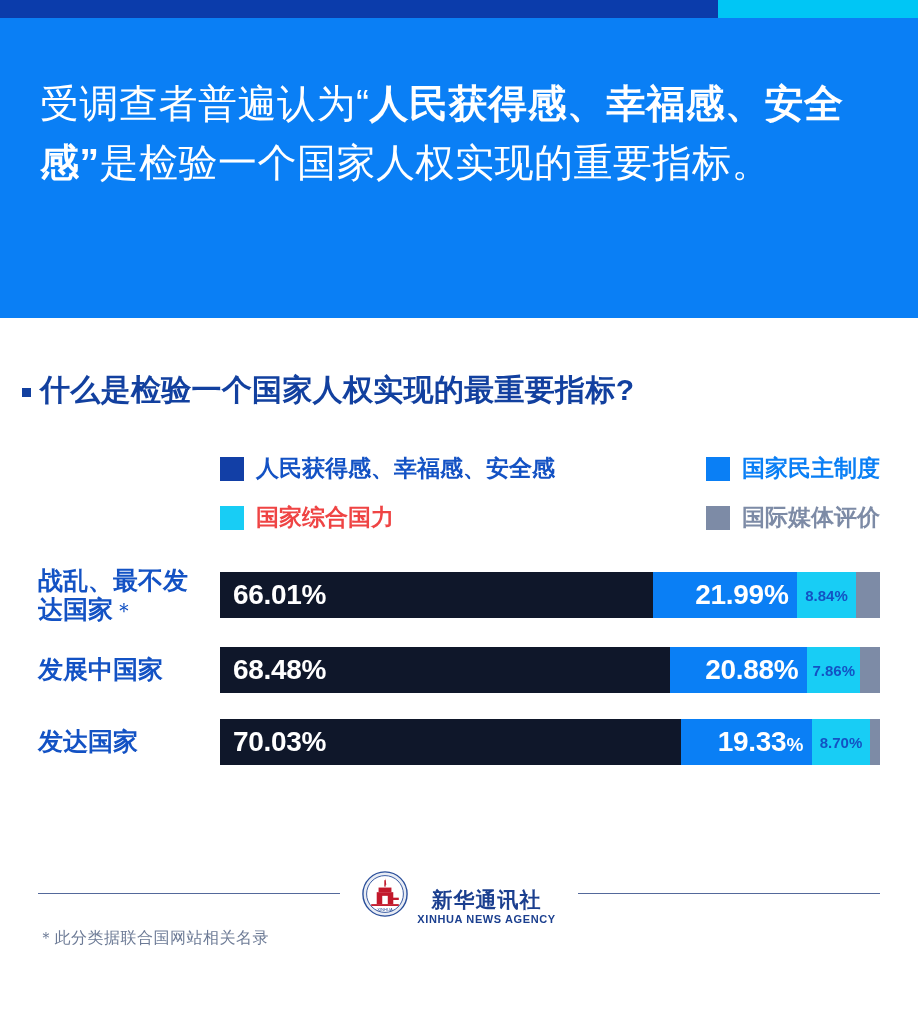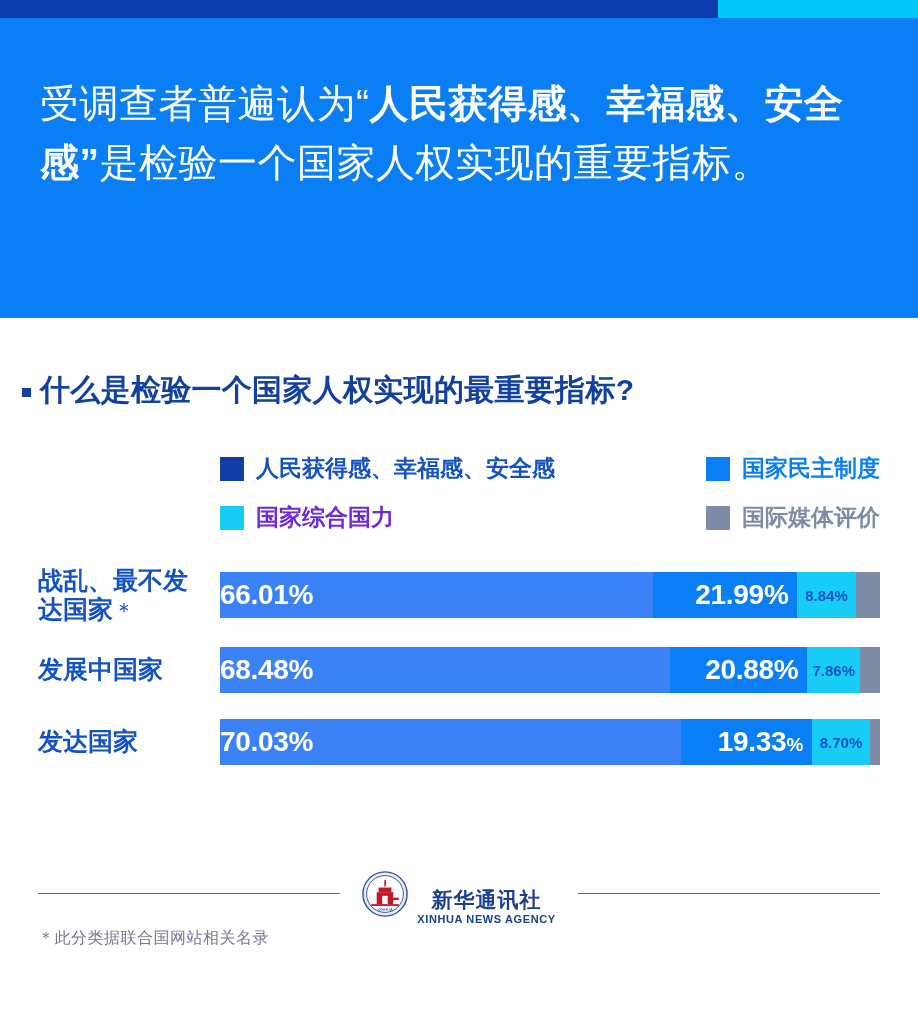--- a/index.html
+++ b/index.html
@@ -84,21 +84,21 @@
   }
   .bar-cat .star { font-weight:400; font-size:22px; }
   .bar-track {
     flex:1;
     height:46px;
     display:flex;
     margin-right:38px;
     overflow:hidden;
   }
   .seg { display:flex; align-items:center; height:100%; position:relative; }
-  .seg-1 { background:#3b82f6; justify-content:flex-start; }
+  .seg-1 { background:#0f172a; justify-content:flex-start; padding-left:13px; }
   .seg-2 { background:#0a7ff5; justify-content:flex-end;   padding-right:9px;text-align:center; }
   .seg-3 { background:#18cdf5; justify-content:center; }
   .seg-4 { background:#7d8ba6; }
   .seg-1 .v, .seg-2 .v {
     color:#ffffff; font-size:28px; font-weight:800; letter-spacing:-0.3px;
     white-space:nowrap;
   }
   .seg-2 .v.small-pct .pct { font-size:19px; }
   .seg-3 .v {
     color:#1352c4; font-size:15px; font-weight:700; white-space:nowrap;
@@ -159,21 +159,21 @@
   <div class="legend-cell">
     <span class="legend-swatch" style="background:#123fa6"></span>
     <span class="legend-label" style="color:#1352c4">人民获得感、幸福感、安全感</span>
   </div>
   <div class="legend-cell r">
     <span class="legend-swatch" style="background:#0a7ff5"></span>
     <span class="legend-label" style="color:#0a7ff5">国家民主制度</span>
   </div>
   <div class="legend-cell">
     <span class="legend-swatch" style="background:#18cdf5"></span>
-    <span class="legend-label" style="color:#6d28d9">国家综合国力</span>
+    <span class="legend-label" style="color:#ef4444">国家综合国力</span>
   </div>
   <div class="legend-cell r">
     <span class="legend-swatch" style="background:#7d8ba6"></span>
     <span class="legend-label" style="color:#7d8ba6">国际媒体评价</span>
   </div>
 </div>
 
 <div class="chart">
 
   <div class="bar-row" style="height:52px;">

